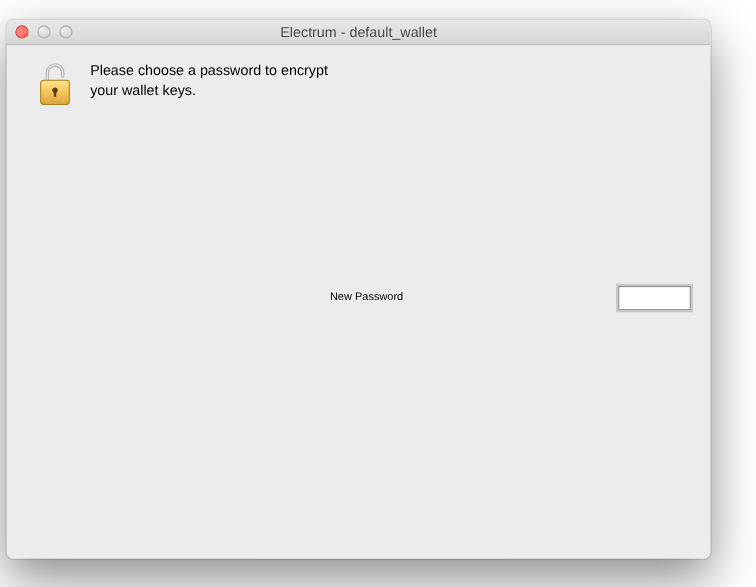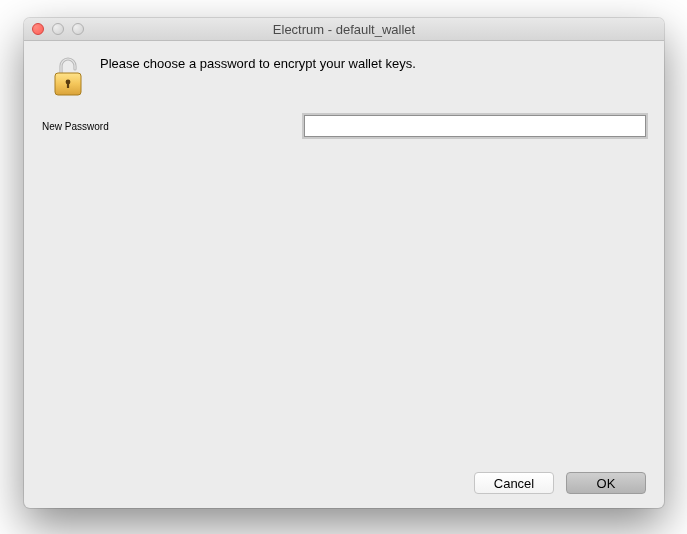--- a/index.html
+++ b/index.html
@@ -7,21 +7,21 @@
     padding: 0;
     width: 687px;
     height: 534px;
     background: #ffffff;
     font-family: "Lucida Grande", "Helvetica Neue", Arial, sans-serif;
     font-size: 13px;
     color: #000;
     overflow: hidden;
   }
   .desktop {
-    padding: 18px 24px;
+    padding: 18px 6px;
     box-sizing: border-box;
   }
   .window {
     width: 640px;
     height: 490px;
     border-radius: 6px;
     background: #ececec;
     box-shadow: 0 18px 45px rgba(0,0,0,0.45), 0 0 0 1px rgba(0,0,0,0.12);
     overflow: hidden;
     display: flex;
@@ -58,21 +58,21 @@
     font-size: 13px;
     color: #4a4a4a;
     white-space: nowrap;
   }
 
   
   .body {
     flex: 1;
     padding: 14px 18px 12px 18px;
     display: flex;
-    flex-direction: column;
+    flex-direction: row;
     box-sizing: border-box;
   }
 
   
   .intro {
     display: flex;
     align-items: flex-start;
     gap: 14px;
     margin-bottom: 16px;
     padding-left: 8px;
@@ -196,20 +196,16 @@
       <div class="form-row">
         <div class="form-label">New Password</div>
         <div class="form-input">
           <input type="password" class="focused" value="" style="">
         </div>
       </div>
 
 
       <div class="spacer"></div>
 
-      <div class="buttons">
-        <div class="btn secondary">Cancel</div>
-        <div class="btn primary">OK</div>
-      </div>
 
     </div>
   </div>
 </div>
 
 </body></html>

